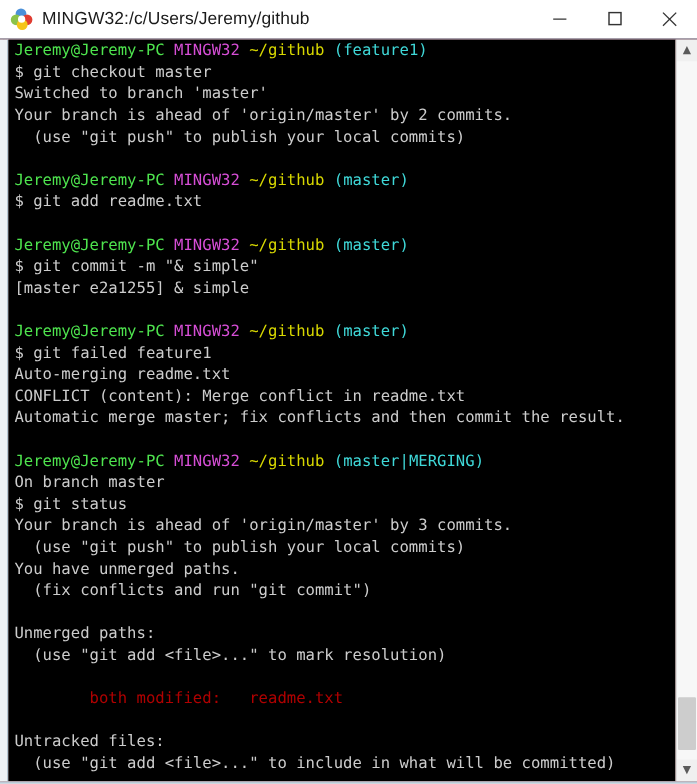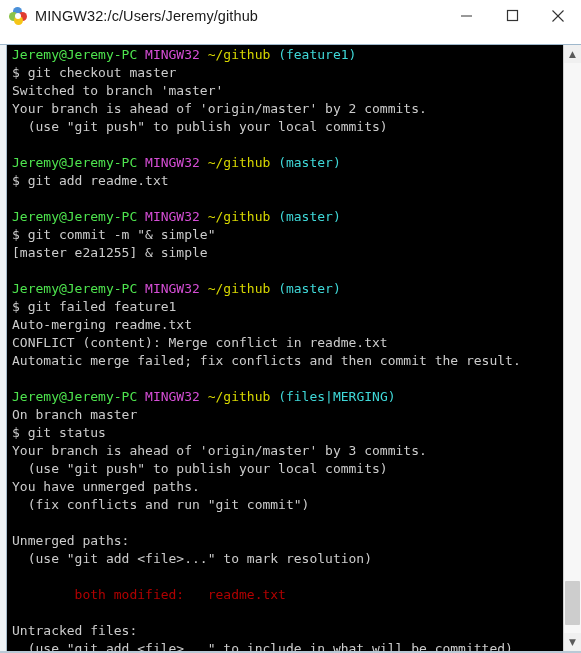--- a/index.html
+++ b/index.html
@@ -64,21 +64,20 @@
   }
   .win-btn svg { display: block; }
   
   .term-wrap {
     flex: 1;
     display: flex;
     position: relative;
     background: #7f1d1d;
     border-top: 1px solid #9fb8cc;
     overflow: hidden;
-    margin-top: 12px;
   }
   .left-rail {
     width: 7px;
     min-width: 7px;
     background: linear-gradient(to right, #ffffff 0px, #ffffff 2px, #c8d4de 3px, #f2f5f7 4px, #ffffff 7px);
     position: relative;
   }
   .left-rail .rail-dark {
     position: absolute;
     left: 0; top: 0; bottom: 0;
@@ -210,23 +209,23 @@
         <div class="line"><span class="c-white">$ git add readme.txt</span></div>
         <div class="line blank"> </div>
         <div class="line"><span class="c-green">Jeremy@Jeremy-PC </span><span class="c-purple">MINGW32 </span><span class="c-yellow">~/github </span><span class="c-cyan">(master)</span></div>
         <div class="line"><span class="c-white">$ git commit -m "&amp; simple"</span></div>
         <div class="line"><span class="c-white">[master e2a1255] &amp; simple</span></div>
         <div class="line blank"> </div>
         <div class="line"><span class="c-green">Jeremy@Jeremy-PC </span><span class="c-purple">MINGW32 </span><span class="c-yellow">~/github </span><span class="c-cyan">(master)</span></div>
         <div class="line"><span class="c-white">$ git failed feature1</span></div>
         <div class="line"><span class="c-white">Auto-merging readme.txt</span></div>
         <div class="line"><span class="c-white">CONFLICT (content): Merge conflict in readme.txt</span></div>
-        <div class="line"><span class="c-white">Automatic merge failed; fix conflicts and then commit the result.</span></div>
-        <div class="line blank"> </div>
-        <div class="line"><span class="c-green">Jeremy@Jeremy-PC </span><span class="c-purple">MINGW32 </span><span class="c-yellow">~/github </span><span class="c-cyan">(files|MERGING)</span></div>
+        <div class="line"><span class="c-white">Automatic merge master; fix conflicts and then commit the result.</span></div>
+        <div class="line blank"> </div>
+        <div class="line"><span class="c-green">Jeremy@Jeremy-PC </span><span class="c-purple">MINGW32 </span><span class="c-yellow">~/github </span><span class="c-cyan">(master|MERGING)</span></div>
         <div class="line"><span class="c-white">On branch master</span></div>
         <div class="line"><span class="c-white">$ git status</span></div>
         <div class="line"><span class="c-white">Your branch is ahead of 'origin/master' by 3 commits.</span></div>
         <div class="line"><span class="c-white">  (use "git push" to publish your local commits)</span></div>
         <div class="line"><span class="c-white">You have unmerged paths.</span></div>
         <div class="line"><span class="c-white">  (fix conflicts and run "git commit")</span></div>
         <div class="line blank"> </div>
         <div class="line"><span class="c-white">Unmerged paths:</span></div>
         <div class="line"><span class="c-white">  (use "git add &lt;file&gt;..." to mark resolution)</span></div>
         <div class="line blank"> </div>

